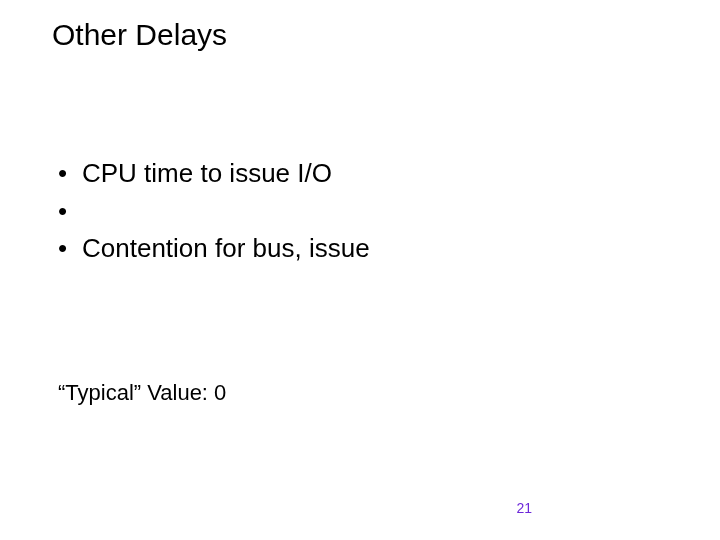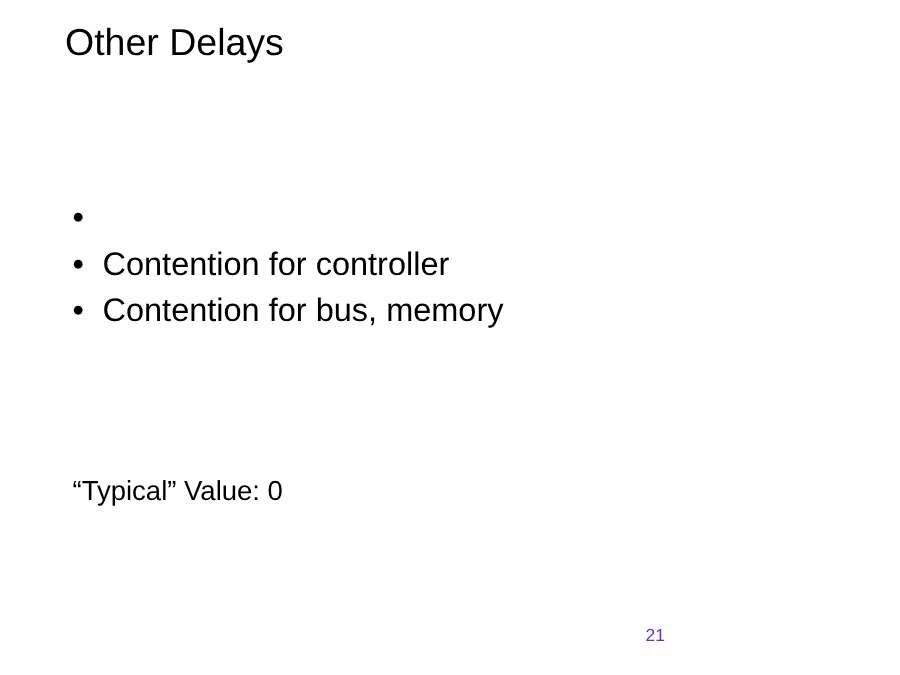--- a/index.html
+++ b/index.html
@@ -59,28 +59,28 @@
 </head>
 <body>
 
 <div class="slide">
 
   <div class="title">Other Delays</div>
 
   <div class="bullets">
     <div class="bullet">
       <span class="dot">•</span>
+      <span>CPU time to issue I/O</span>
     </div>
     <div class="bullet">
       <span class="dot">•</span>
-      <span>Contention for controller</span>
     </div>
     <div class="bullet">
       <span class="dot">•</span>
-      <span>Contention for bus, memory</span>
+      <span>Contention for bus, issue</span>
     </div>
   </div>
 
   <div class="typical">“Typical” Value: 0</div>
 
   <div class="pagenum">21</div>
 
 </div>
 
 </body></html>

